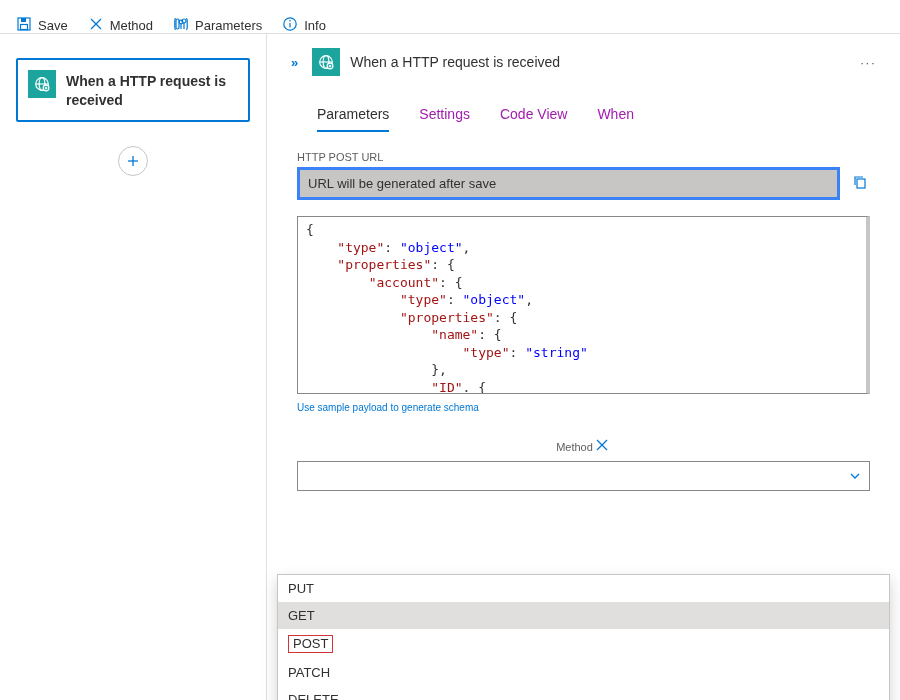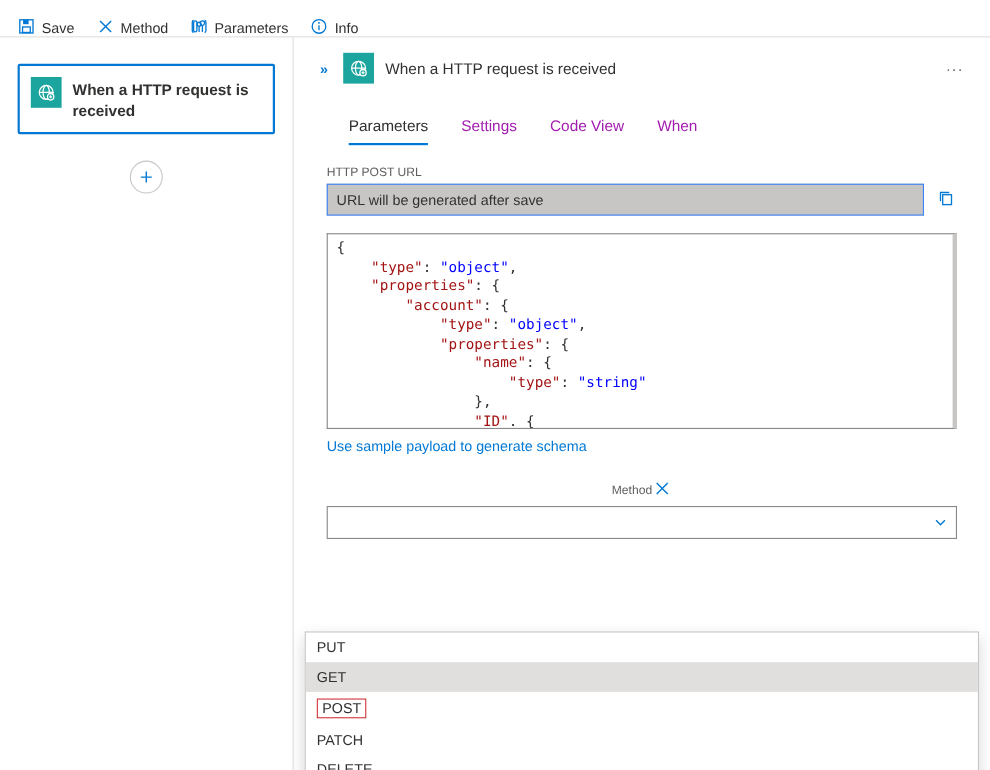--- a/index.html
+++ b/index.html
@@ -157,21 +157,21 @@
   }
   .url-row {
     display: flex;
     align-items: center;
     gap: 10px;
     margin-bottom: 16px;
   }
   .url-field {
     flex: 1;
     background: #c8c6c4;
-    border: 1px solid #3b82f6;
+    border: 3px solid #3b82f6;
     padding: 6px 8px;
     font-size: 13px;
     color: #323130;
   }
   .copy-ic {
     color: #0078d4;
     cursor: pointer;
     padding: 2px;
   }
   .copy-ic svg { width: 16px; height: 16px; }
@@ -188,21 +188,21 @@
     white-space: pre;
     background: #fff;
   }
   .j-brace { color: #323130; }
   .j-key   { color: #a31515; }
   .j-punct { color: #323130; }
   .j-str   { color: #0000ff; }
 
   .sample-link {
     color: #0078d4;
-    font-size: 13px;
+    font-size: 10px;
     margin-top: 8px;
     cursor: pointer;
     display: inline-block;
     text-align: center;
   }
 
   .method-block {
     margin-top: 22px;
     position: relative;
   }

